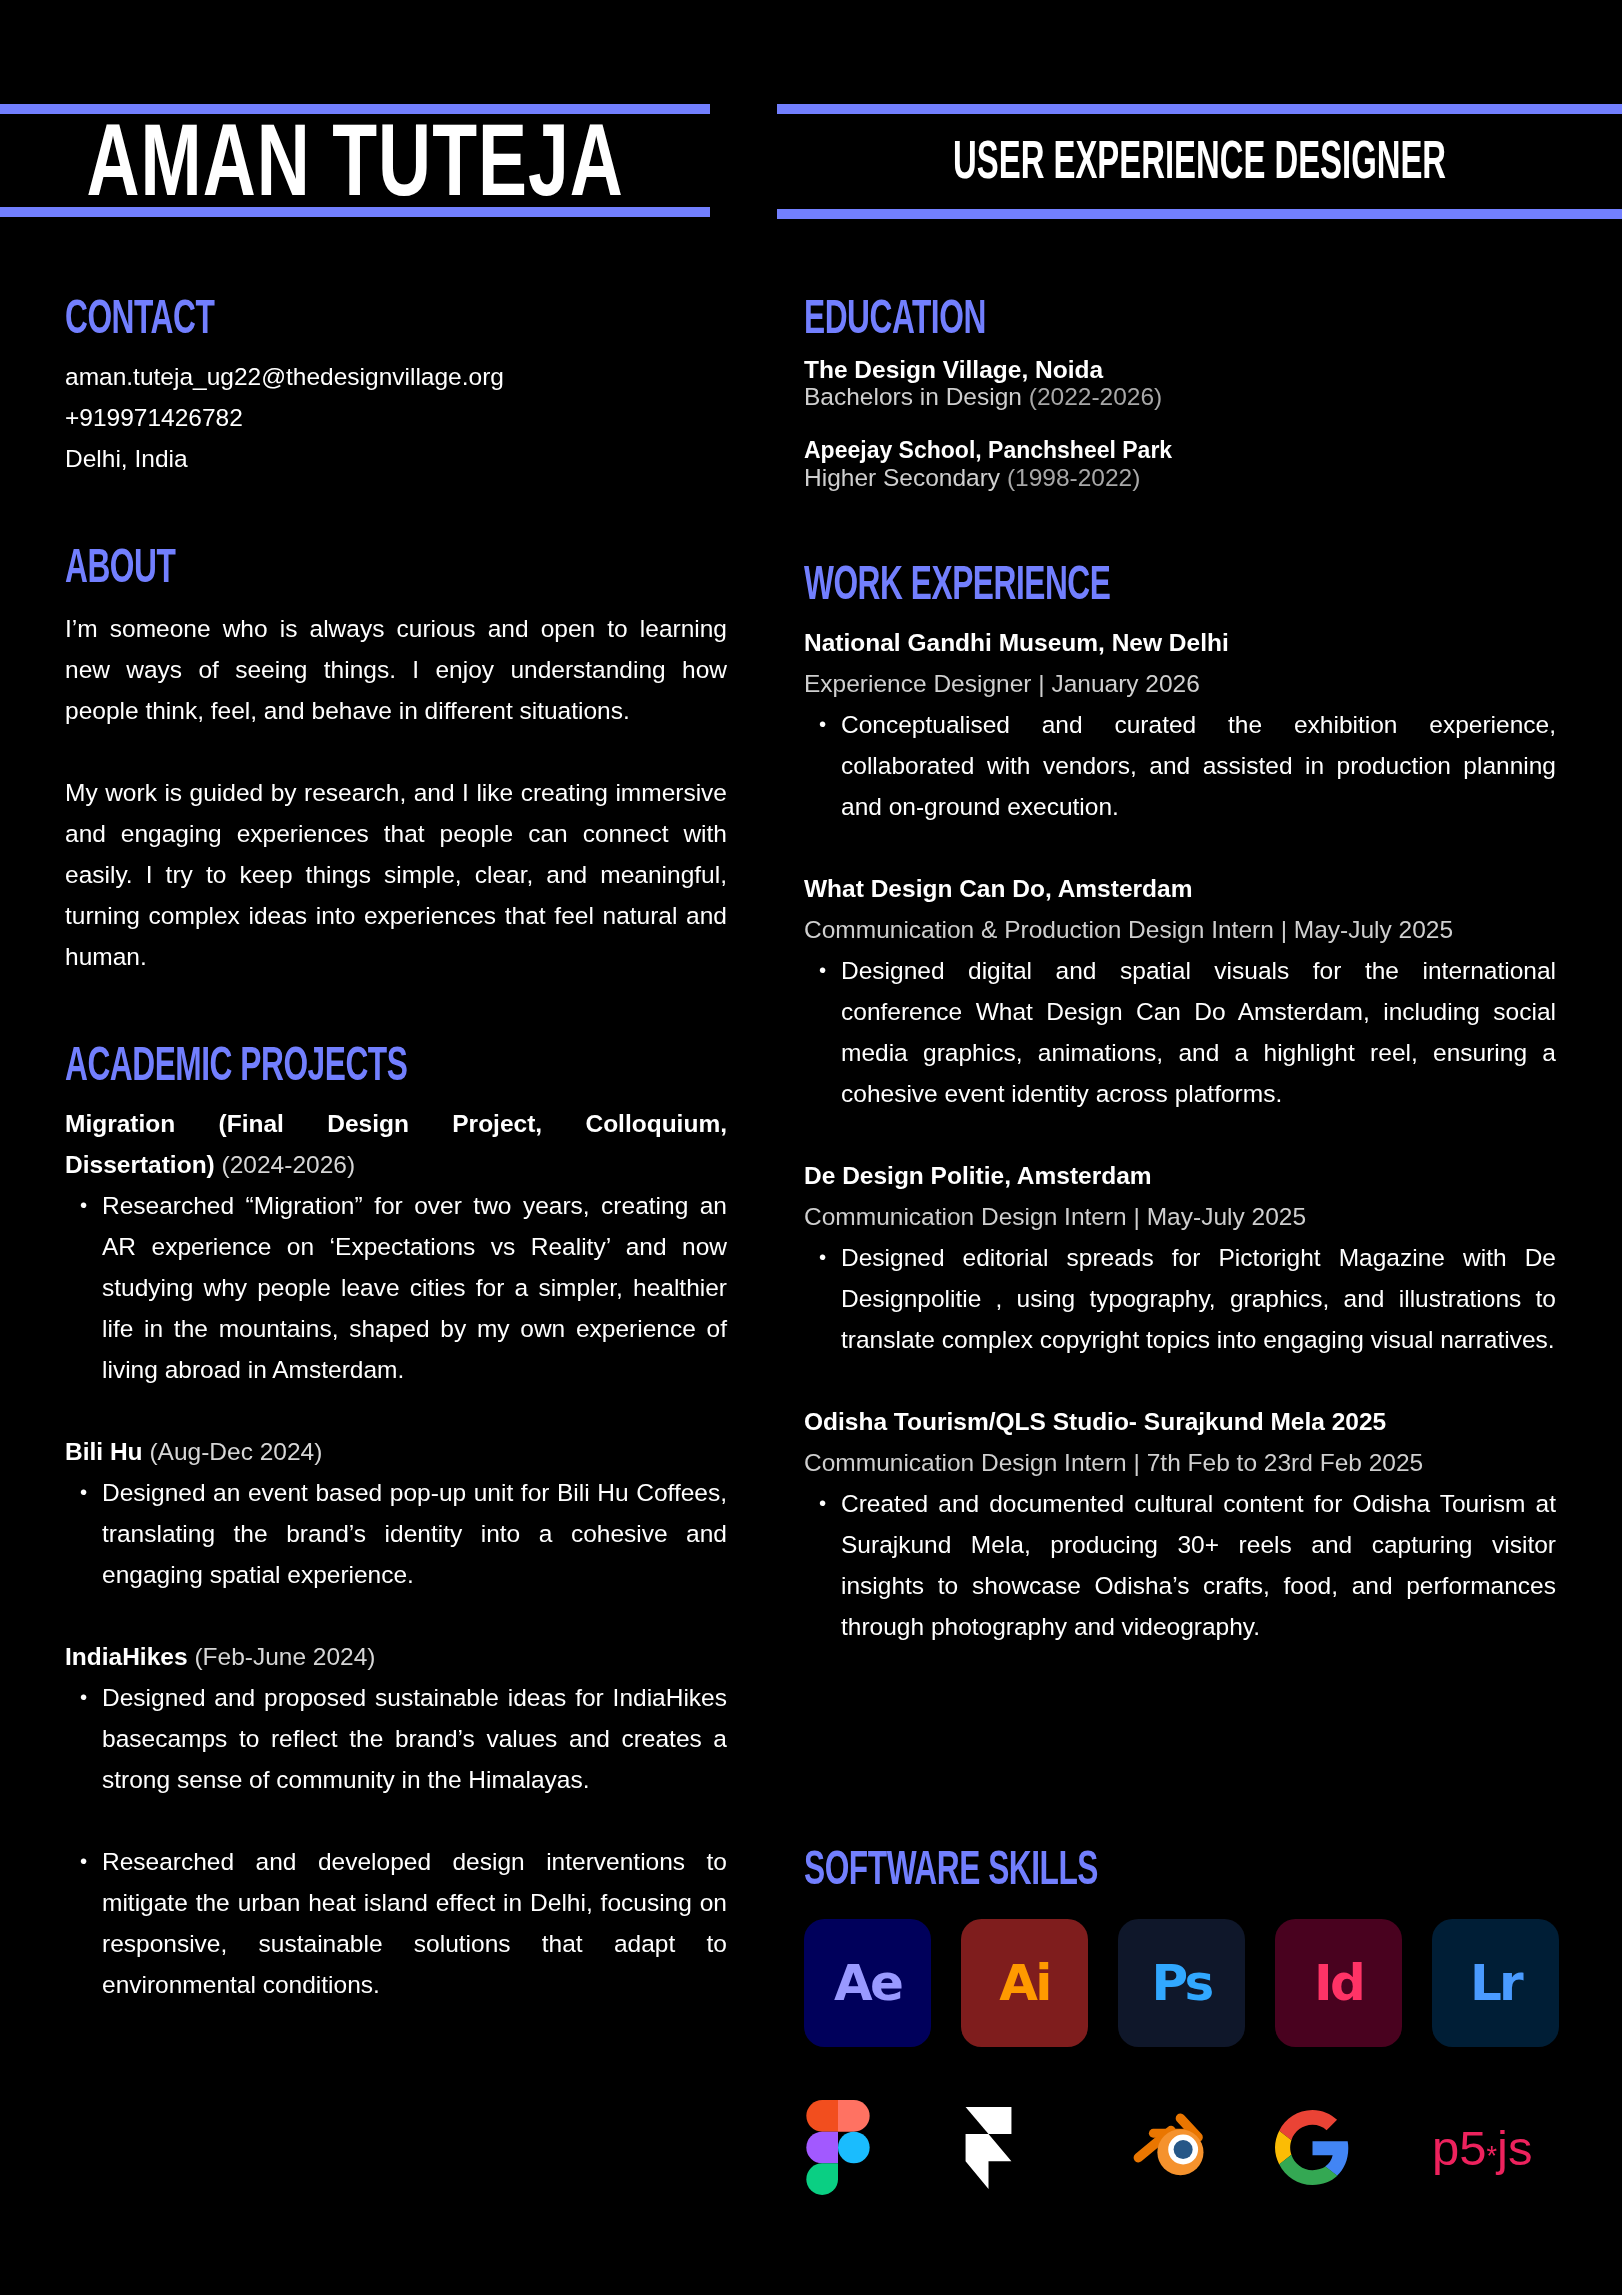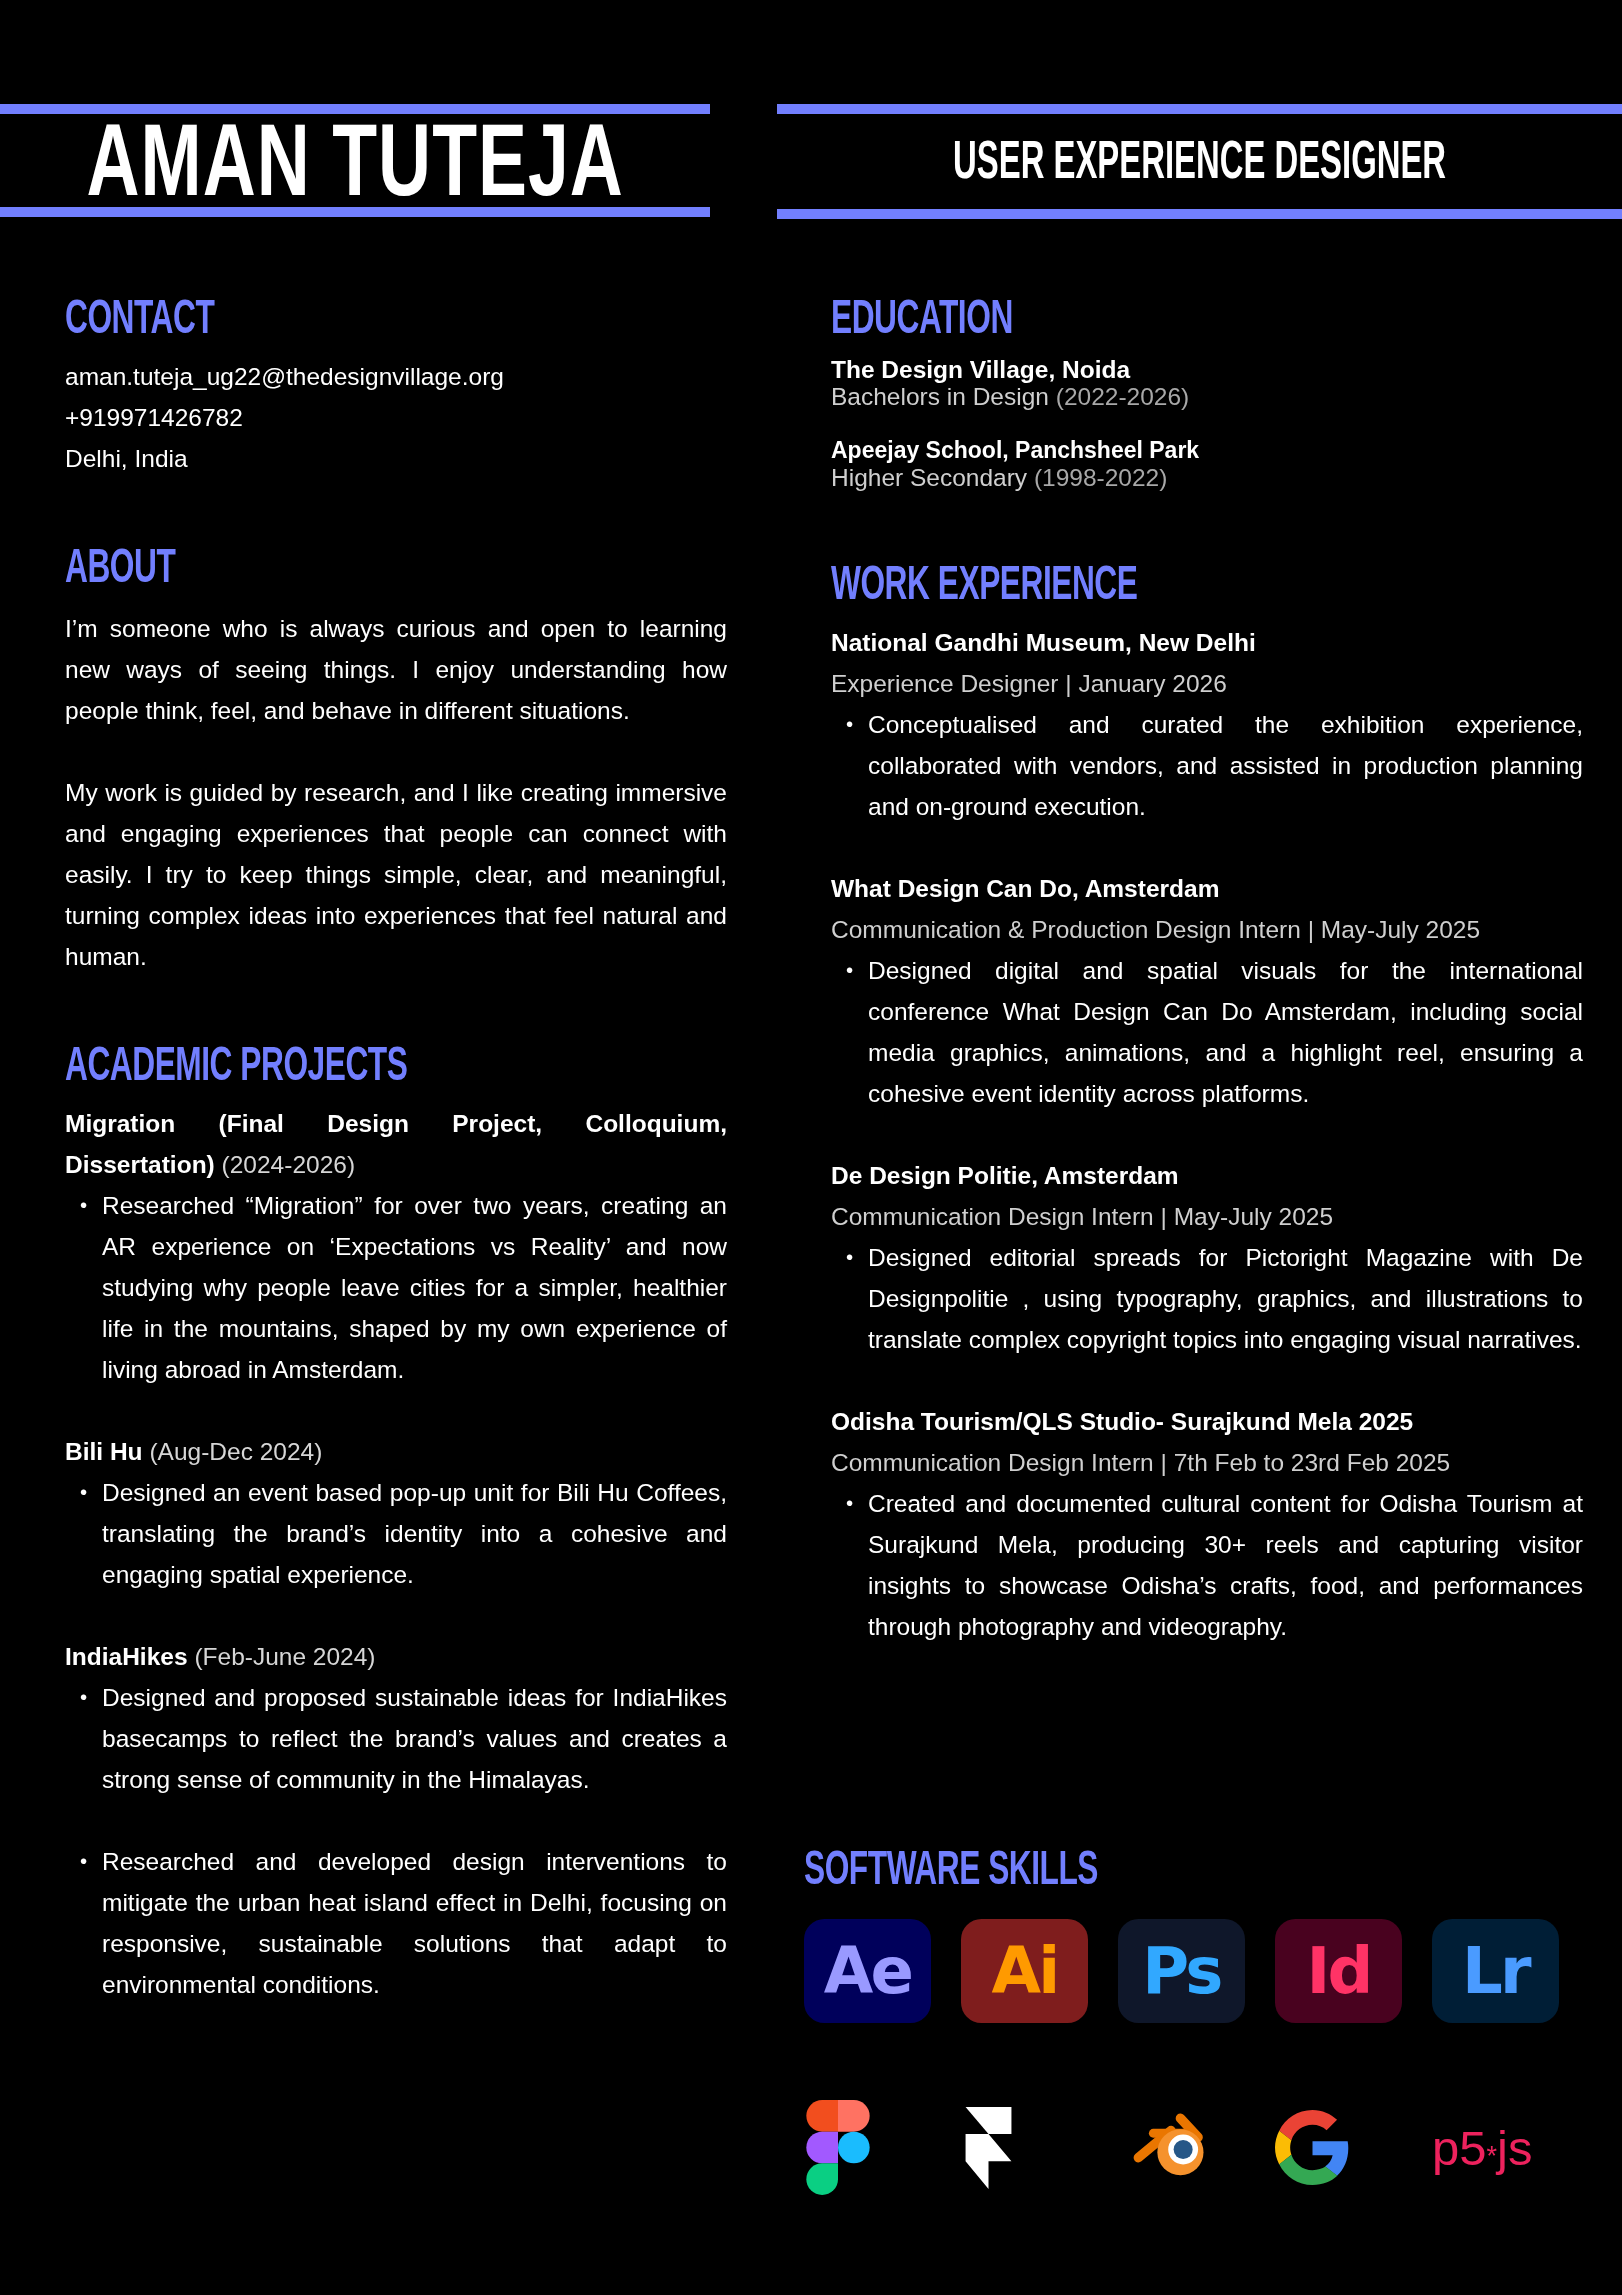--- a/index.html
+++ b/index.html
@@ -9,37 +9,37 @@
   .name { position:absolute; left:0; top:113px; width:710px; height:93px;
           display:flex; align-items:center; justify-content:center; }
   .name span { font-family:"Liberation Sans", sans-serif; font-weight:700; font-size:102px;
                letter-spacing:1.4px; color:#fff; transform:scaleX(0.72); transform-origin:center; white-space:nowrap; line-height:1; }
   .role { position:absolute; left:777px; top:113px; width:845px; height:93px;
           display:flex; align-items:center; justify-content:center; }
   .role span { font-weight:700; font-size:53px; color:#fff; transform:scaleX(0.62); white-space:nowrap; line-height:1; }
 
   .col { position:absolute; }
   .left { left:65px; width:662px; top:293px; }
-  .right { left:831px; width:752px; top:293px; }
+  .right { left:804px; width:752px; top:293px; }
 
   .h { color:#727ffe; font-weight:700; font-size:48px; line-height:1; display:inline-block;
        transform:scaleX(0.66); transform-origin:left center; white-space:nowrap; margin:0; letter-spacing:-0.7px; }
   .txt { font-size:24.5px; line-height:41px; font-weight:400; }
   .just { text-align:justify; }
   .b { font-weight:700; }
   .lt { color:#d6d6d6; font-weight:400; }
   .sub { color:#cfcfcf; }
 
   .bul { display:flex; }
   .bul .dot { width:37px; flex:none; text-align:left; padding-left:15px; box-sizing:border-box; font-size:20.4px; }
   .bul .bt { flex:1; text-align:justify; }
 
   .icons-row { position:absolute; left:804px; display:flex; }
-  .app { width:127px; height:104px; border-radius:20.4px; display:flex; align-items:center; justify-content:center;
-         font-weight:700; font-size:64px; letter-spacing:-2.7px; font-family:"DejaVu Sans", sans-serif; margin-right:30px; }
+  .app { width:127px; height:128px; border-radius:20.4px; display:flex; align-items:center; justify-content:center;
+         font-weight:700; font-size:50px; letter-spacing:-2.7px; font-family:"DejaVu Sans", sans-serif; margin-right:30px; }
   .logo { width:127px; height:123px; margin-right:30px; display:flex; align-items:center; justify-content:flex-start; }
 </style>
 </head>
 <body>
 
 <div class="bar" style="left:0;top:104px;width:710px;"></div>
 <div class="bar" style="left:0;top:207px;width:710px;"></div>
 <div class="bar" style="left:777px;top:104px;width:845px;"></div>
 <div class="bar" style="left:777px;top:209px;width:845px;"></div>
 

